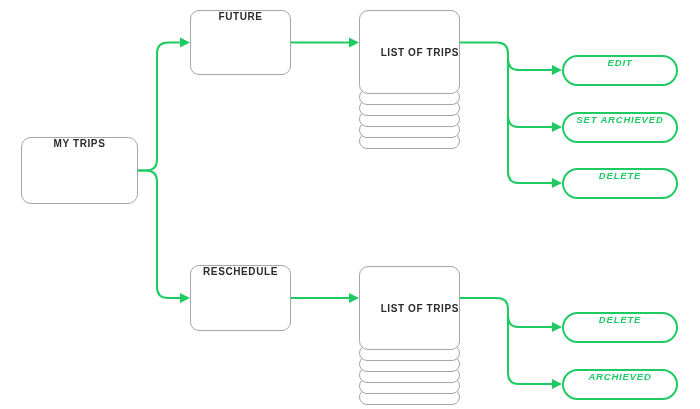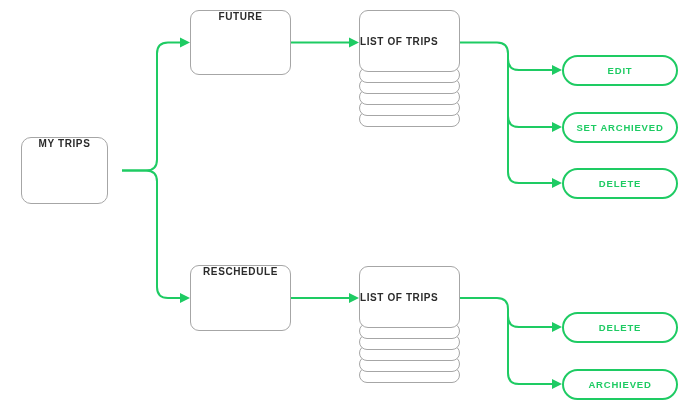--- a/index.html
+++ b/index.html
@@ -28,35 +28,36 @@
     display:flex;align-items:flex-start;justify-content:center;
     z-index:3;
   }
   .node-label{
     font-size:10px;font-weight:bold;color:var(--ink);
     letter-spacing:.6px;white-space:nowrap;
   }
 
   .stack{position:absolute;width:101px;z-index:3;}
   .stack .card{
-    position:relative;z-index:10;height:62px;background:#fff;
+    position:relative;z-index:10;height:84px;background:#fff;
     border:1.5px solid var(--gray);border-radius:9px;
-    display:flex;align-items:center;justify-content:flex-start;
+    display:flex;align-items:center;justify-content:flex-end;
   }
   .stack-row{
     position:relative;height:16px;margin-top:-5px;background:#fff;
     border:1.5px solid var(--gray);border-radius:8px;
   }
   .sr1{z-index:9}.sr2{z-index:8}.sr3{z-index:7}.sr4{z-index:6}.sr5{z-index:5}
 
   .pill{
     position:absolute;left:562px;width:116px;height:31px;background:#fff;
     border:2px solid var(--green);border-radius:16px;
-    display:flex;align-items:center;justify-content:center;
+    display:flex;justify-content:center;
     z-index:3;
+    font-style:italic;
   }
   .pill-label{
     font-size:9.5px;font-weight:bold;color:var(--green);
     letter-spacing:.8px;white-space:nowrap;
   }
 </style>
 </head>
 <body>
 
 <div id="diagram">
@@ -84,21 +85,21 @@
     <path d="M508 116 Q508 127 519 127 H552"></path>
     <polygon points="552,122 562,127 552,132"></polygon>
 
     <path d="M460 298 H497 Q508 298 508 309 V373 Q508 384 519 384 H552"></path>
     <polygon points="552,379 562,384 552,389"></polygon>
 
     <path d="M508 316 Q508 327 519 327 H552"></path>
     <polygon points="552,322 562,327 552,332"></polygon>
   </svg>
 
-  <div class="node" style="left:21px;top:137px;width:87px;height:67px;border-radius:10px;">
+  <div class="node" style="left:21px;top:137px;width:117px;height:67px;border-radius:10px;">
     <span class="node-label">MY TRIPS</span>
   </div>
 
   <div class="node" style="left:190px;top:10px;width:101px;height:65px;">
     <span class="node-label">FUTURE</span>
   </div>
 
   <div class="node" style="left:190px;top:265px;width:101px;height:66px;">
     <span class="node-label">RESCHEDULE</span>
   </div>

